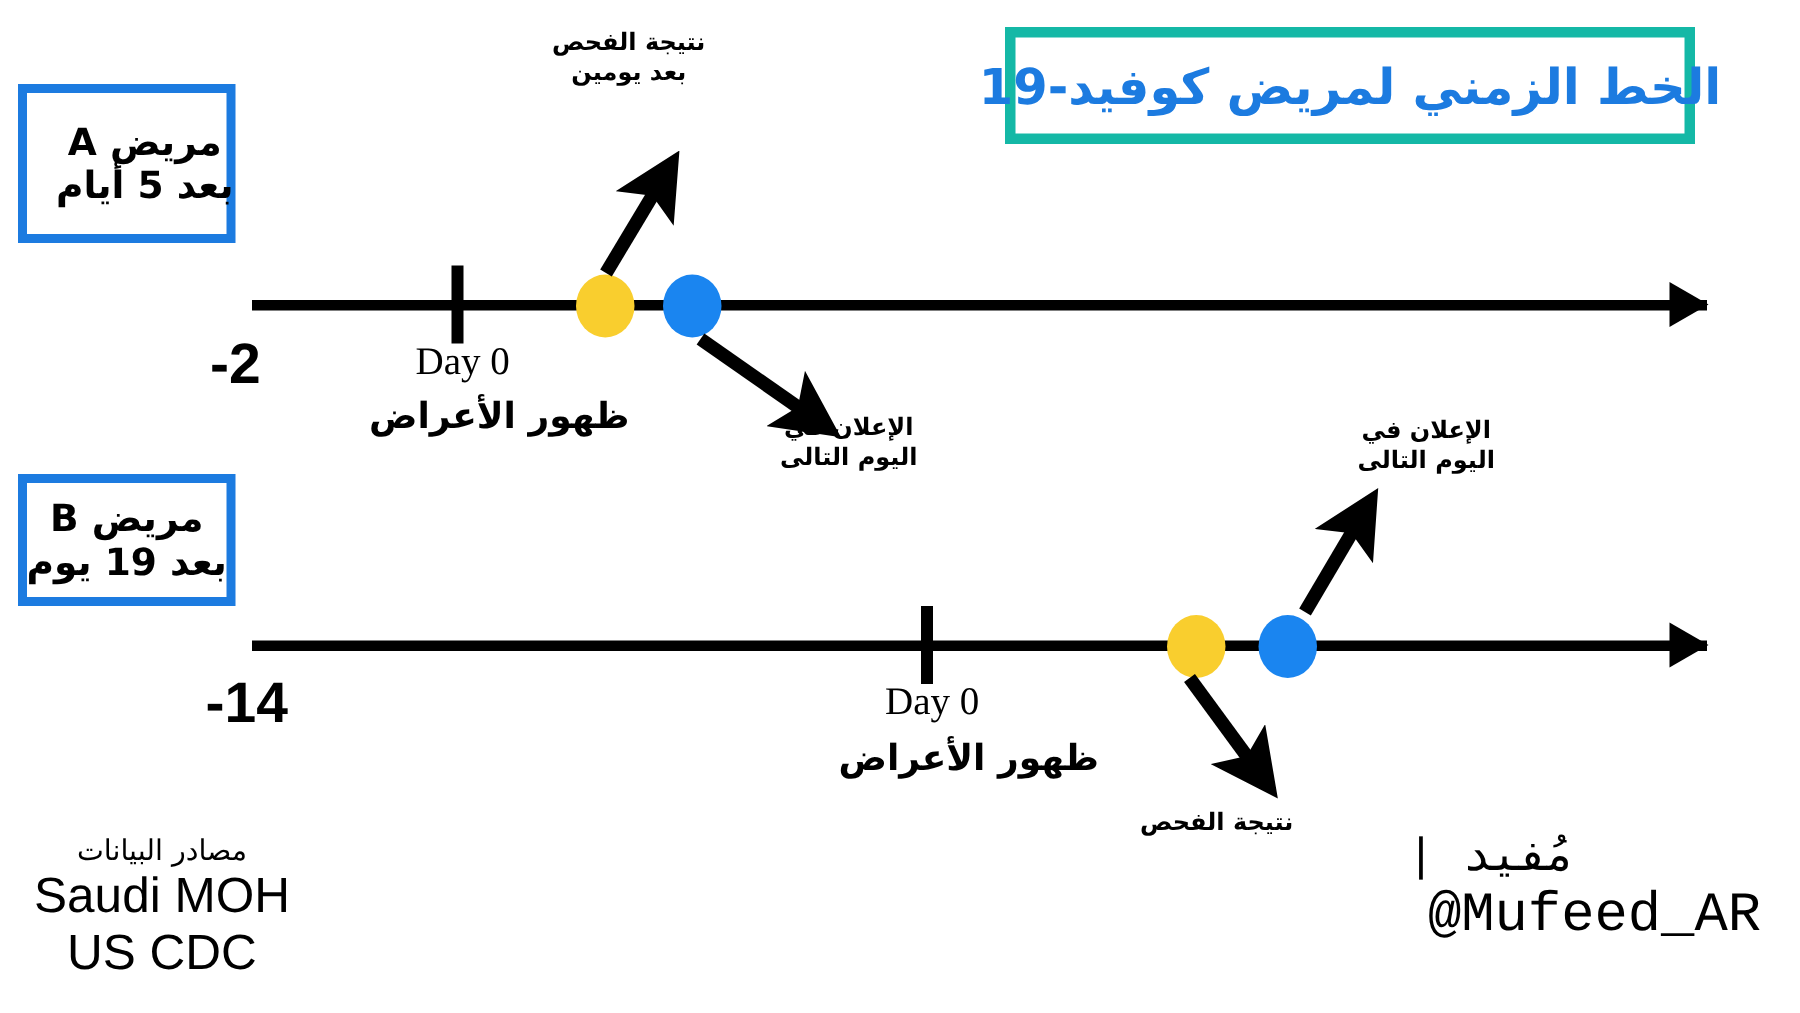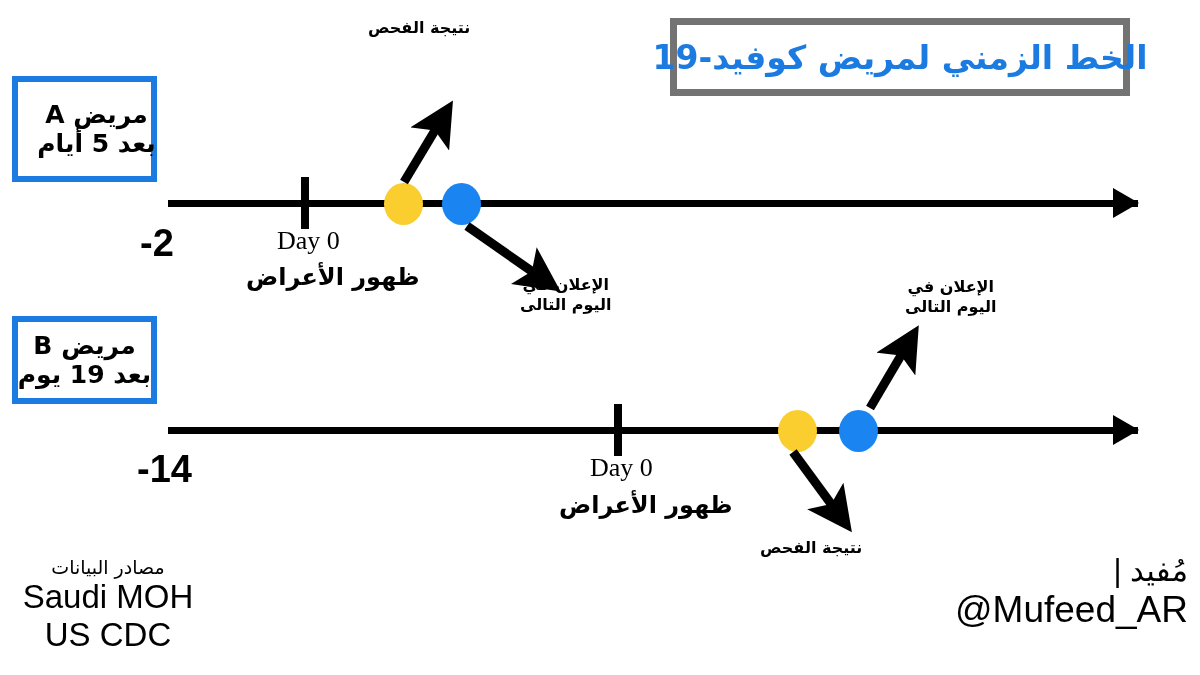--- a/index.html
+++ b/index.html
@@ -19,21 +19,21 @@
 
   
   .abs { position: absolute; }
 
   
   .title-box {
     left: 670px;
     top: 18px;
     width: 460px;
     height: 78px;
-    border: 7px solid #737373;
+    border: 7px solid #14b8a6;
     background: #ffffff;
     box-sizing: border-box;
     display: flex;
     align-items: center;
     justify-content: center;
   }
   .title-text {
     font-family: "DejaVu Sans", sans-serif;
     font-size: 33px;
     font-weight: 700;
@@ -55,21 +55,21 @@
     direction: rtl;
   }
   .patient-box .line {
     font-family: "DejaVu Sans", sans-serif;
     font-size: 25px;
     font-weight: 700;
     color: #000000;
     line-height: 1.18;
     white-space: nowrap;
   }
-  #patient-a-box { left: 12px; top: 76px;  width: 145px; height: 106px; padding-left: 24px; }
+  #patient-a-box { left: 12px; top: 56px;  width: 145px; height: 106px; padding-left: 24px; }
   #patient-b-box { left: 12px; top: 316px; width: 145px; height: 88px; }
 
   
   .axis-line {
     height: 7px;
     background: #000000;
   }
   .arrow-head-right {
     width: 0; height: 0;
     border-top: 15px solid transparent;
@@ -123,33 +123,33 @@
     text-align: center;
   }
   .credit-en {
     font-family: "Liberation Sans", sans-serif;
     font-size: 33px;
     font-weight: 400;
     white-space: nowrap;
     text-align: center;
   }
   .handle-ar {
-    font-family: Liberation Sans, sans-serif;
+    font-family: Liberation Mono, monospace;
     font-size: 31px;
     font-weight: 400;
     direction: rtl;
     white-space: nowrap;
-    text-align: right;
+    text-align: left;
   }
   .handle-en {
-    font-family: Liberation Sans, sans-serif;
+    font-family: Liberation Mono, monospace;
     font-size: 37px;
     font-weight: 400;
     white-space: nowrap;
-    text-align: right;
+    text-align: center;
   }
 
   svg.arrow-layer {
     position: absolute;
     left: 0; top: 0;
     width: 1200px;
     height: 675px;
     pointer-events: none;
   }
 </style>
@@ -180,20 +180,21 @@
   <div class="abs dot dot-yellow" style="left:384px; top:183px; width:39px; height:42px;"></div>
   <div class="abs dot dot-blue" style="left:442px; top:183px; width:39px; height:42px;"></div>
 
   <div class="abs label-num" style="left:140px; top:222px;">-2</div>
 
   <div class="abs label-en" style="left:277px; top:226px;">Day 0</div>
   <div class="abs annot" style="left:246px; top:262px; font-size:24px;">ظهور الأعراض</div>
 
   <div class="abs annot" style="left:368px; top:18px;">
     <div>نتيجة الفحص</div>
+    <div>بعد يومين</div>
   </div>
 
   <div class="abs annot" style="left:520px; top:275px;">
     <div>الإعلان في</div>
     <div>اليوم التالى</div>
   </div>
 
   <div class="abs axis-line" style="left:168px; top:427px; width:970px;"></div>
   <div class="abs arrow-head-right" style="left:1113px; top:415px;"></div>
 

